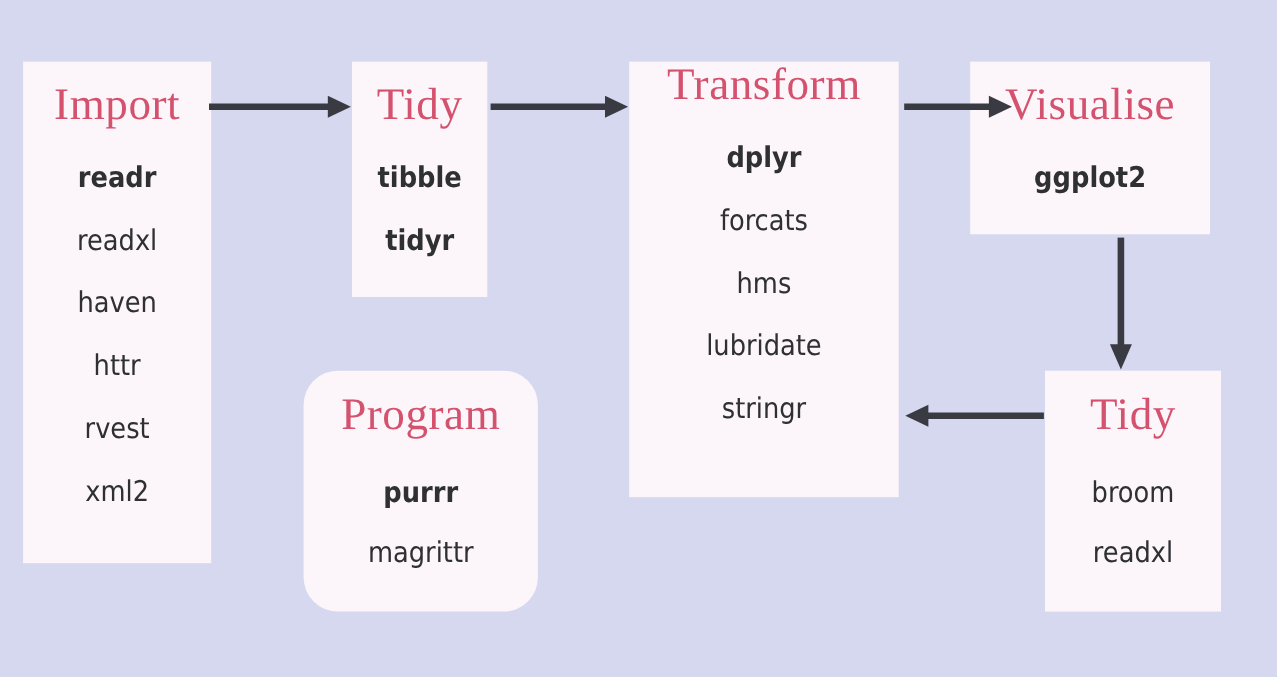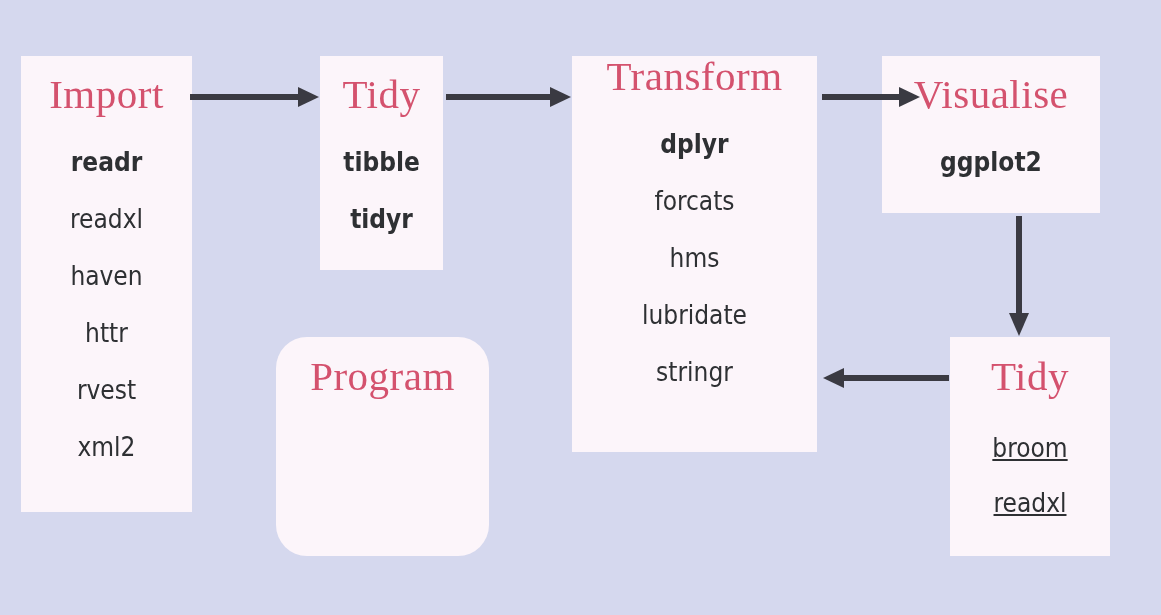--- a/index.html
+++ b/index.html
@@ -77,21 +77,21 @@
   
   #box-program { left: 276px; top: 337px; width: 213px; height: 219px; border-radius: 31px; }
   #box-program .stage-title { margin-top: 19px; }
   #box-program .pkg-list { margin-top: 38px; }
   #box-program .pkg { margin-bottom: 29px; }
 
   
   #box-model { left: 950px; top: 337px; width: 160px; height: 219px; }
   #box-model .stage-title { margin-top: 19px; }
   #box-model .pkg-list { margin-top: 38px; }
-  #box-model .pkg { margin-bottom: 29px; text-decoration: underline; }
+  #box-model .pkg { margin-bottom: 29px; }
 
   
   .arrow-svg {
     position: absolute;
     overflow: visible;
   }
   #arrow-import-tidy   { left: 188px; top: 84px;  width: 132px; height: 26px; }
   #arrow-tidy-trans    { left: 444px; top: 84px;  width: 128px; height: 26px; }
   #arrow-trans-vis     { left: 820px; top: 84px;  width: 101px; height: 26px; }
   #arrow-vis-model     { left: 1006px; top: 214px; width: 26px;  height: 124px; }
@@ -135,20 +135,24 @@
 
   <div class="stage-box" id="box-visualise">
     <div class="stage-title">Visualise</div>
     <div class="pkg-list">
       <div class="pkg bold">ggplot2</div>
     </div>
   </div>
 
   <div class="stage-box" id="box-program">
     <div class="stage-title">Program</div>
+    <div class="pkg-list">
+      <div class="pkg bold">purrr</div>
+      <div class="pkg">magrittr</div>
+    </div>
   </div>
 
   <div class="stage-box" id="box-model">
     <div class="stage-title">Tidy</div>
     <div class="pkg-list">
       <div class="pkg">broom</div>
       <div class="pkg">readxl</div>
     </div>
   </div>
 

